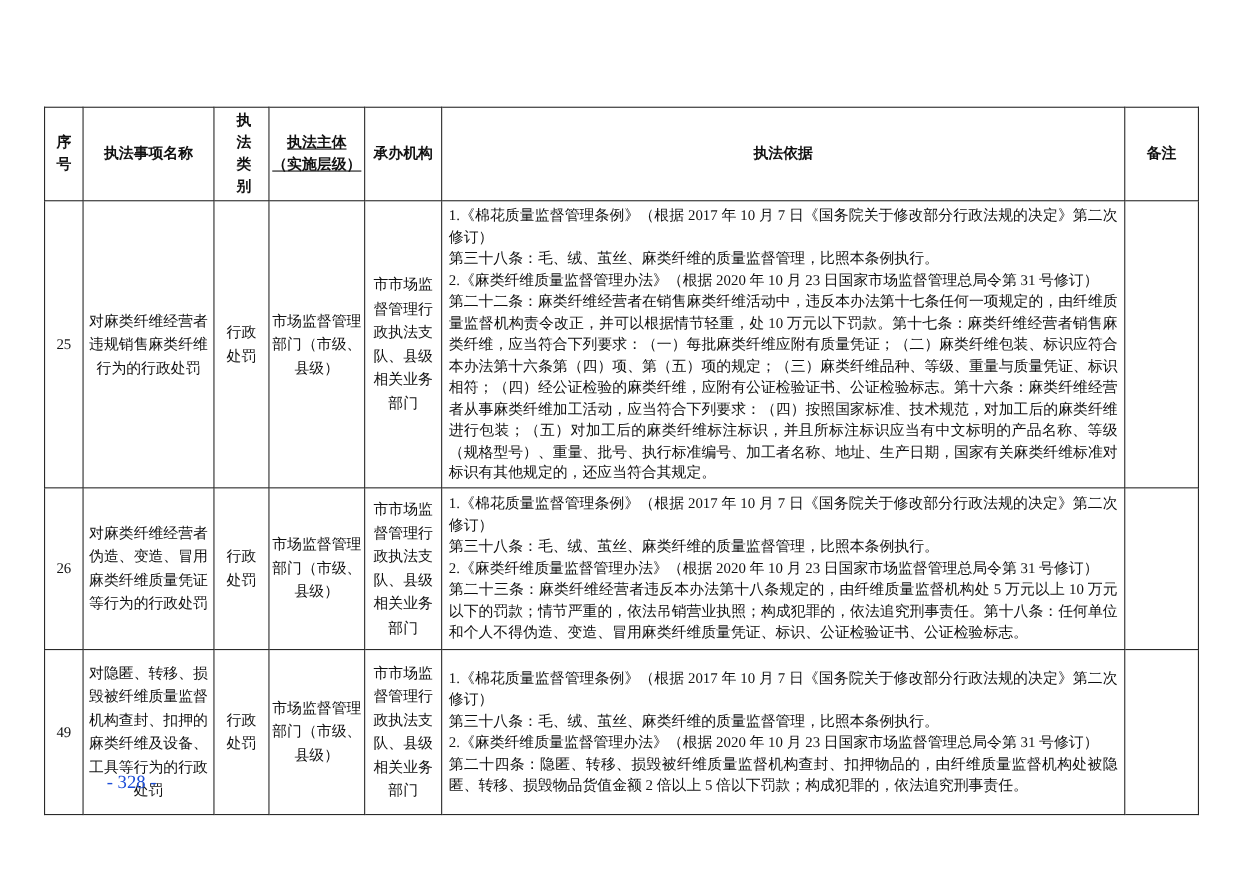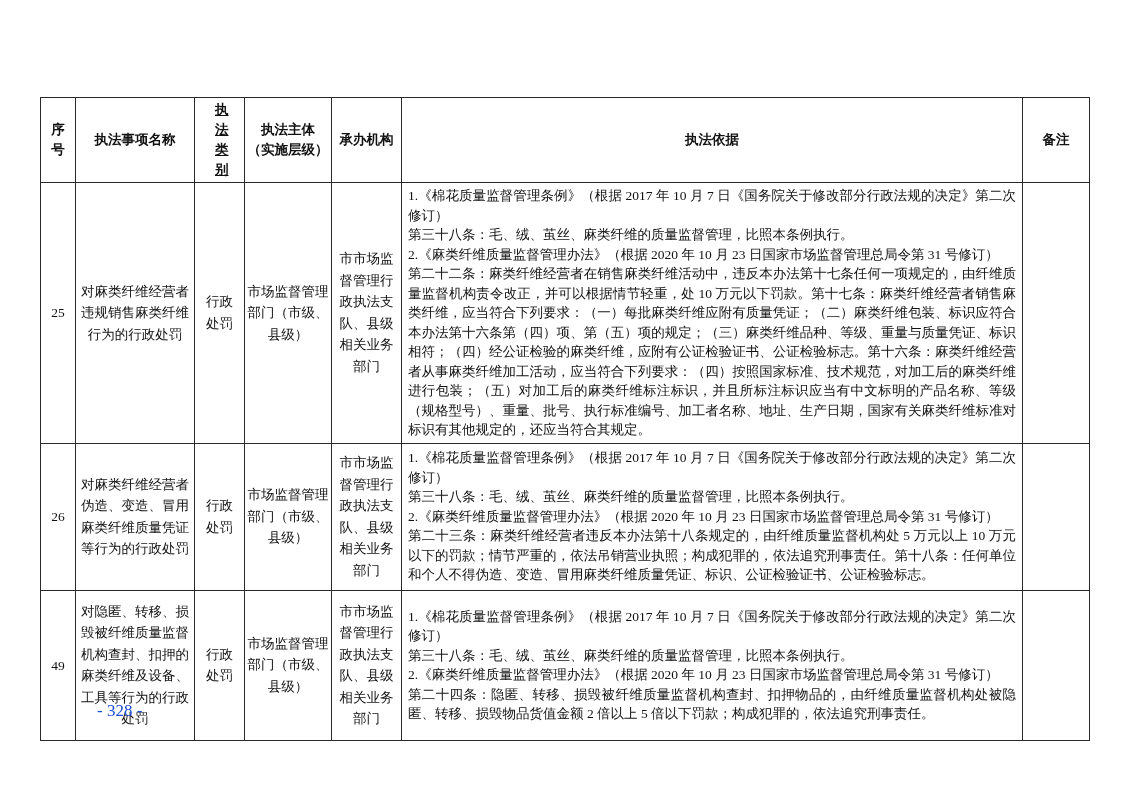--- a/index.html
+++ b/index.html
@@ -36,22 +36,22 @@
     line-height: 20px;
     white-space: pre-line;
     padding: 2px 2px;
   }
   thead tr { height: 44px; }
   tr.row-25 { height: 253px; }
   tr.row-26 { height: 147px; }
   tr.row-27 { height: 150px; }
 
   th.c-no  { padding: 2px 5px; }
-  th.c-cat { padding: 2px 20px; text-decoration: underline; }
-  th.c-sub { padding: 2px 1px; }
+  th.c-cat { padding: 2px 20px; }
+  th.c-sub { padding: 2px 1px; text-decoration: underline; }
 
   td.c-no    { text-align: center; padding: 2px 4px; line-height: 21px; }
   td.c-name  { text-align: center; padding: 2px 4px; line-height: 21.5px; margin-top: 32px; }
   td.c-cat   { text-align: center; padding: 2px 5px; line-height: 21.5px; }
   td.c-sub   { text-align: center; padding: 2px 1px; line-height: 21.5px; }
   td.c-agc   { text-align: center; padding: 2px 5px; line-height: 21.5px; }
   td.c-rem   { padding: 2px 4px; }
   td.c-basis {
     padding: 3px 6px;
     line-height: 19.5px;

